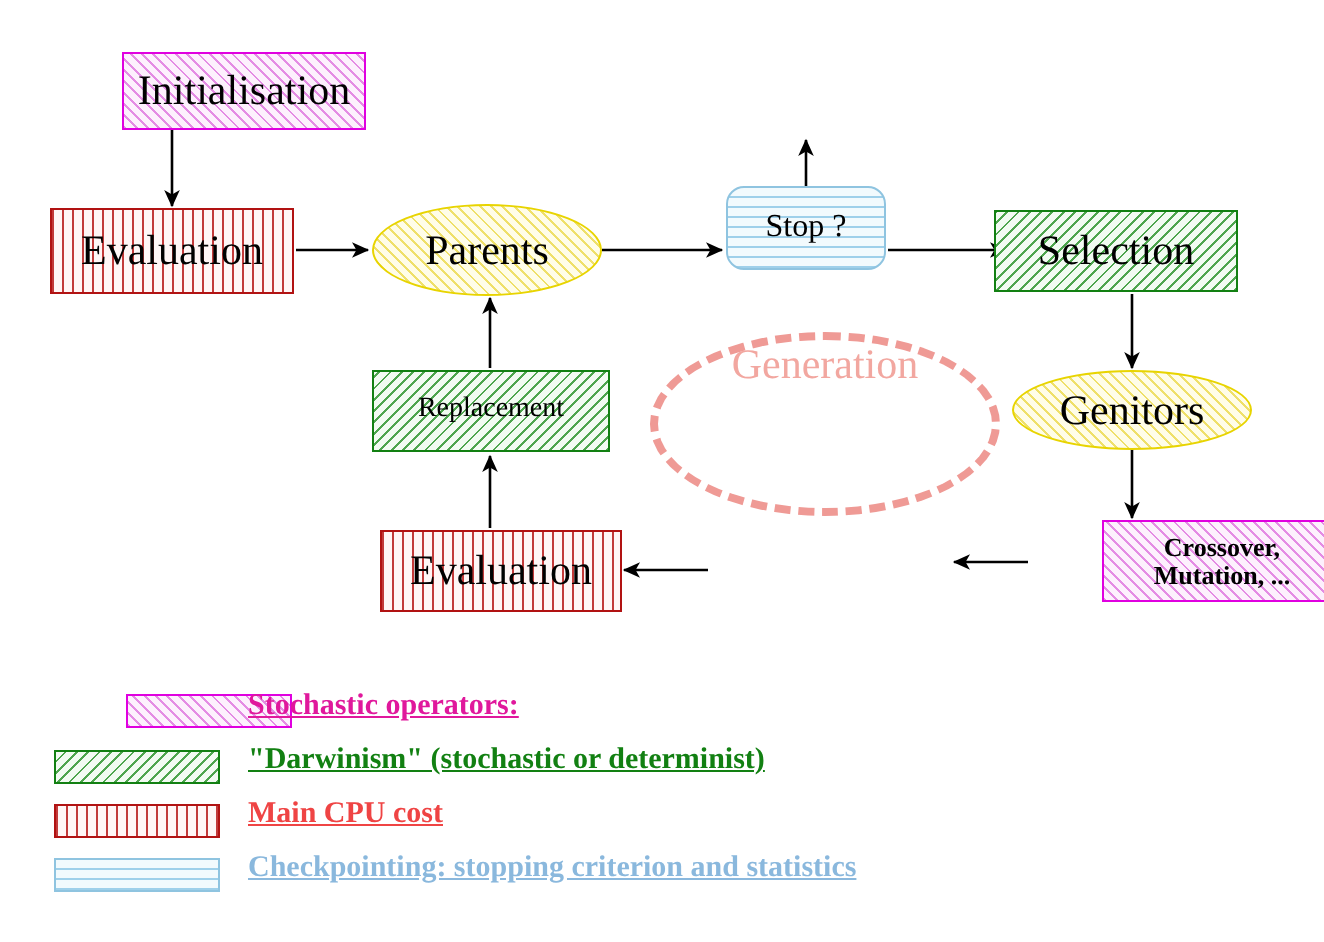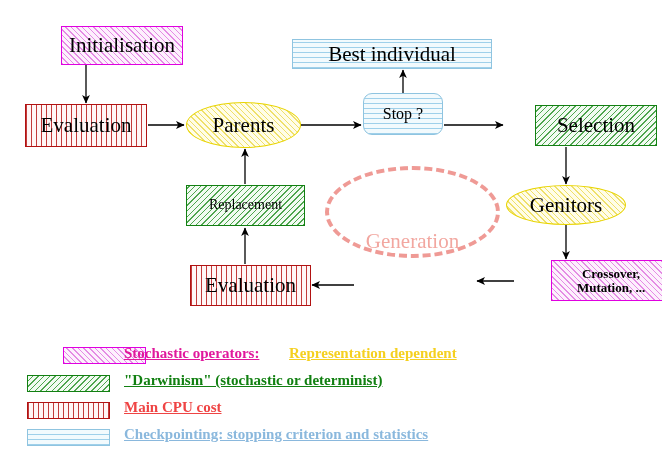--- a/index.html
+++ b/index.html
@@ -43,21 +43,21 @@
     background-color:#fffde8;
     background-image:repeating-linear-gradient(45deg,
        #efe06a 0px,#efe06a 1px,transparent 1px,transparent 4px);
   }
   .ellipse{border-radius:50%;}
   .rounded{border-radius:9px;}
 
   .dashed-gen{
     position:absolute;border-radius:50%;
     border:4px dashed #ef9a95;background:transparent;
-    display:flex;align-items:flex-end;justify-content:center;
+    display:flex;align-items:flex-start;justify-content:center;
     color:#f2a7a0;
   }
 
   
   #legend{position:absolute;left:0;top:336px;width:662px;height:135px;}
   .lg-sw{position:absolute;left:27px;width:83px;height:17px;box-sizing:border-box;}
   .lg-tx{position:absolute;left:124px;white-space:nowrap;font-size:15px;
          font-family:"Liberation Serif","DejaVu Serif",serif;font-weight:bold;text-decoration:underline;}
   .c-magenta{color:#e0189c;}
   .c-gold{color:#f5d020;}
@@ -111,29 +111,26 @@
   </div>
 
   <div class="node fill-red" style="left:25px;top:104px;width:122px;height:43px;font-size:21px;">
     <span>Evaluation</span>
   </div>
 
   <div class="node fill-yellow ellipse" style="left:186px;top:102px;width:115px;height:46px;font-size:21px;">
     <span>Parents</span>
   </div>
 
-  <div class="node fill-blue" style="left:292px;top:39px;width:200px;height:30px;font-size:21px;">
-    <span>Best individual</span>
-  </div>
 
   <div class="node fill-blue rounded" style="left:363px;top:93px;width:80px;height:42px;font-size:16px;">
     <span>Stop ?</span>
   </div>
 
-  <div class="node fill-green" style="left:535px;top:105px;width:122px;height:41px;font-size:21px;">
+  <div class="node fill-green" style="left:497px;top:105px;width:122px;height:41px;font-size:21px;">
     <span>Selection</span>
   </div>
 
   <div class="node fill-yellow ellipse" style="left:506px;top:185px;width:120px;height:40px;font-size:21px;">
     <span>Genitors</span>
   </div>
 
   <div class="node fill-magenta" style="left:515px;top:260px;width:120px;height:41px;font-size:13px;flex-direction:column;font-weight:bold;">
     <span>Crossover,</span>
     <span>Mutation, ...</span>
@@ -145,21 +142,20 @@
   </div>
 
   <div class="node fill-green" style="left:186px;top:185px;width:119px;height:41px;font-size:14px;text-align:right;">
     <span>Replacement</span>
   </div>
 
   <div id="legend">
 
     <div class="lg-sw fill-magenta" style="top:11px;"></div>
     <div class="lg-tx c-magenta" style="top:9px;">Stochastic operators:</div>
-    <div class="lg-tx c-gold" style="top:9px;left:289px;">Representation dependent</div>
 
     <div class="lg-sw fill-green" style="top:39px;"></div>
     <div class="lg-tx c-green" style="top:36px;">"Darwinism" (stochastic or determinist)</div>
 
     <div class="lg-sw fill-red" style="top:66px;"></div>
     <div class="lg-tx c-red" style="top:63px;">Main CPU cost</div>
 
     <div class="lg-sw fill-blue" style="top:93px;"></div>
     <div class="lg-tx c-blue" style="top:90px;text-align:center;">Checkpointing: stopping criterion and statistics</div>
 

